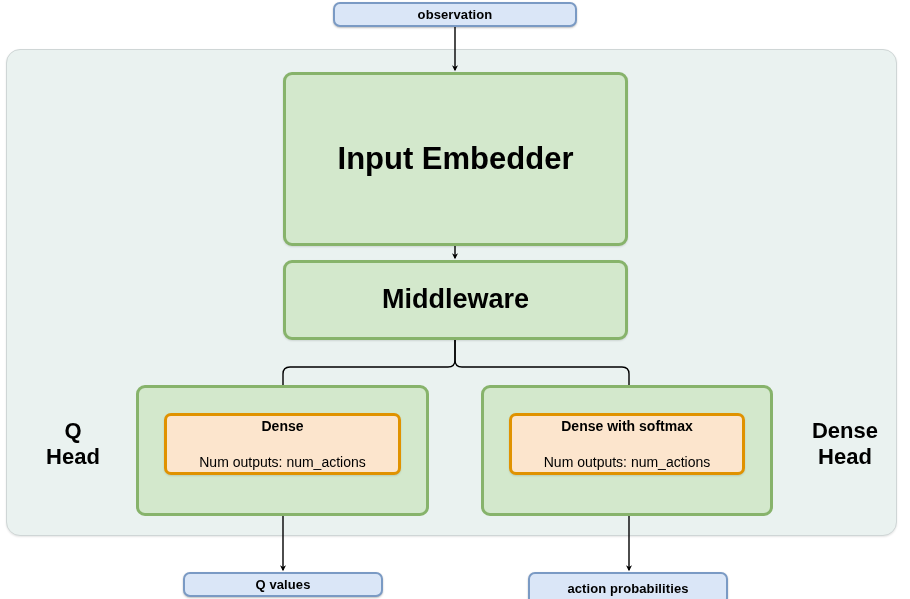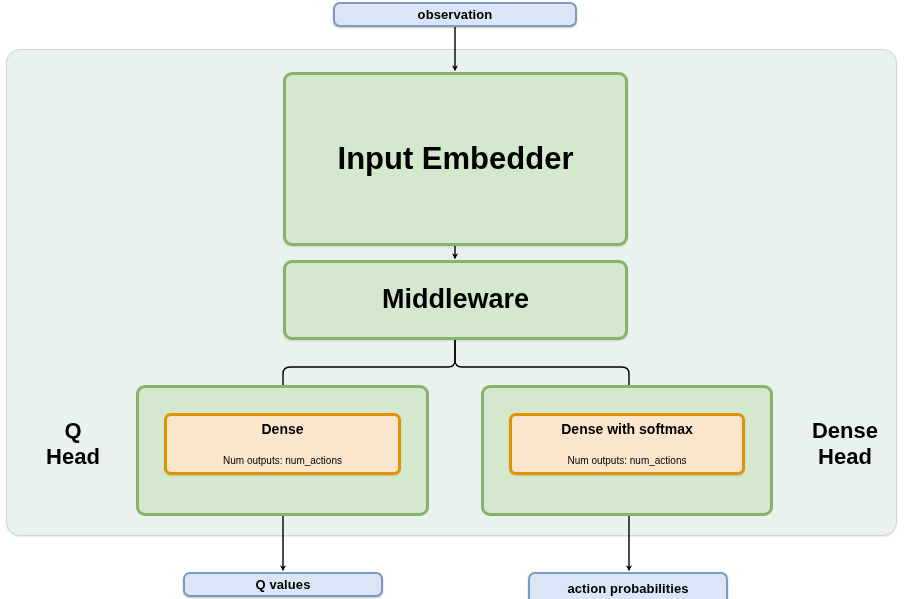--- a/index.html
+++ b/index.html
@@ -82,21 +82,21 @@
     border-radius: 7px;
     padding: 8px 6px;
     box-shadow: 0 1px 2px rgba(0,0,0,0.12);
   }
   .dense-title {
     font-size: 14px;
     font-weight: bold;
     line-height: 1.45;
   }
   .dense-sub {
-    font-size: 10px;
+    font-size: 14px;
     font-weight: normal;
     line-height: 1.45;
     margin-top: 15px;
   }
 
   
   .head-label {
     position: absolute;
     font-size: 22px;
     font-weight: bold;

